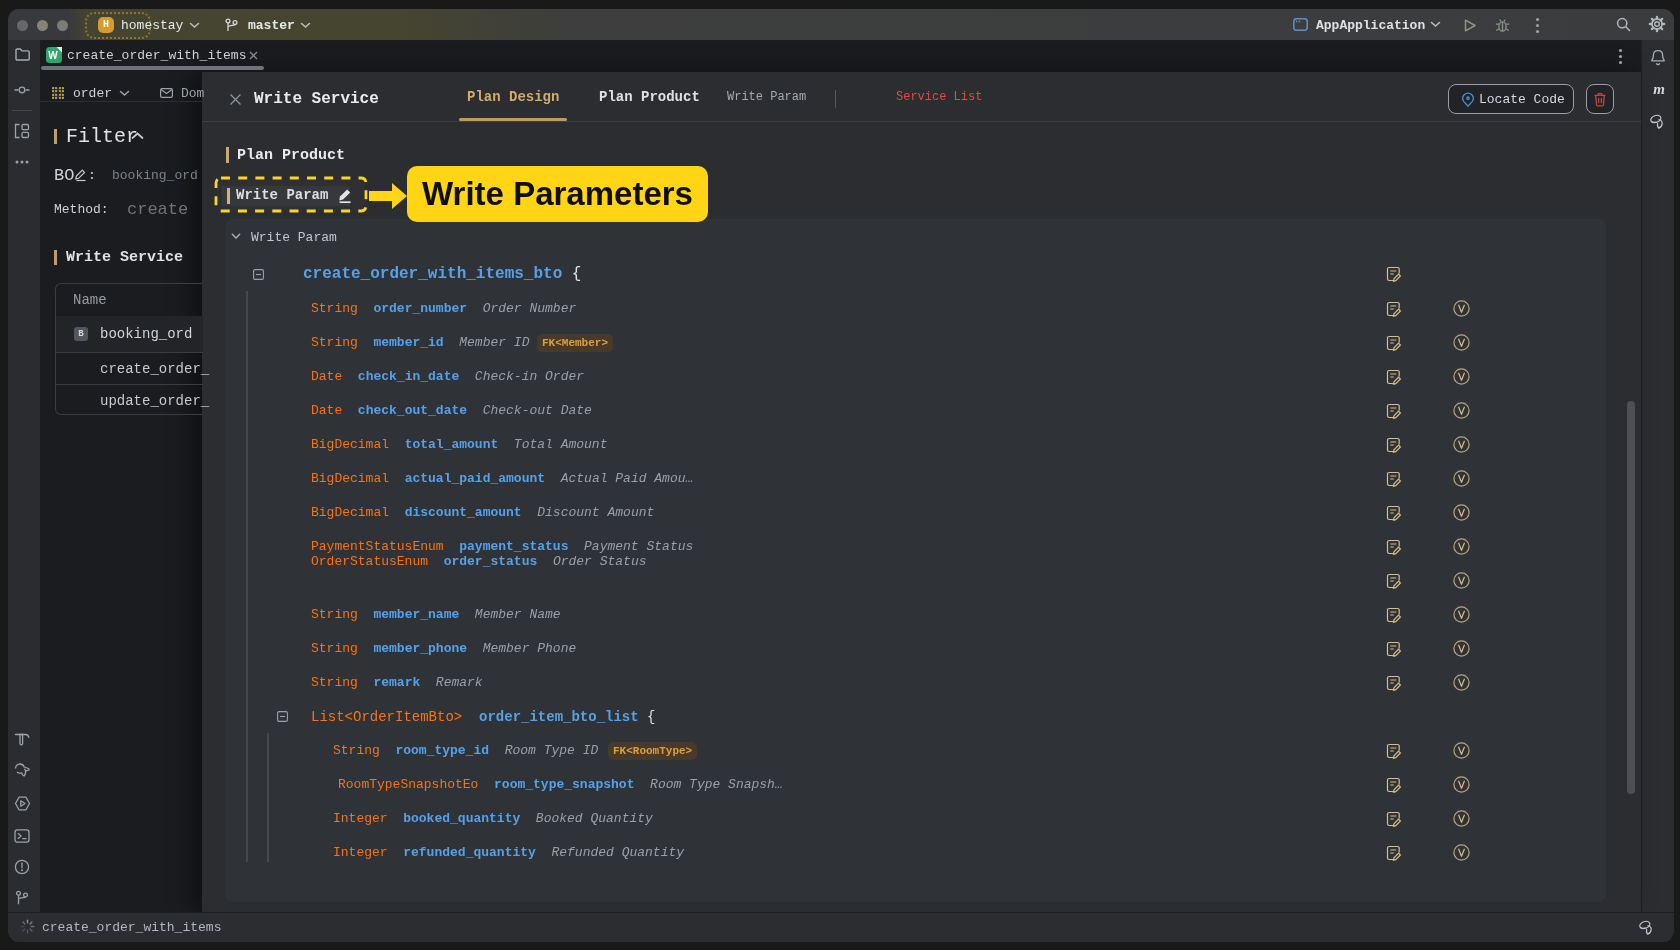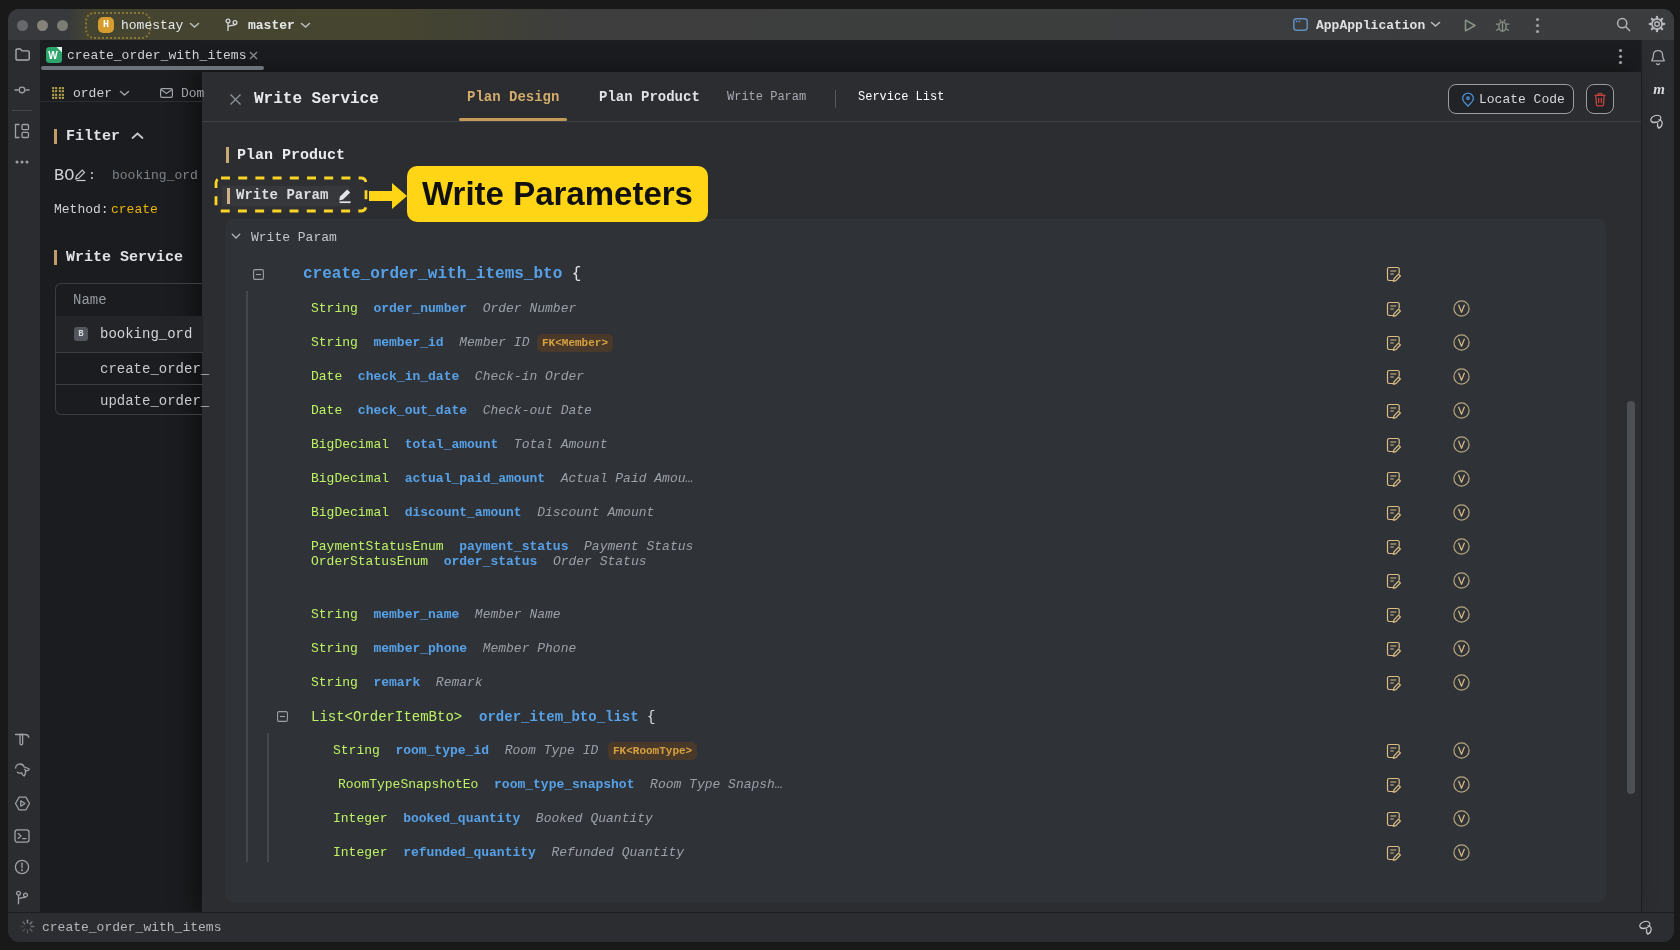--- a/index.html
+++ b/index.html
@@ -23,21 +23,21 @@
   
   #rbar { position:absolute; left:1641px; top:40px; width:33px; height:872px; background:#2b2d30; border-left:1px solid #1e1f22; }
   
   #status { position:absolute; left:8px; top:912px; width:1666px; height:30px; background:#2b2d31; border-top:1px solid #1c1d20; border-radius:0 0 11px 11px; }
   
   #dialog { position:absolute; left:202px; top:72px; width:1439px; height:840px; background:#2b2d31; box-shadow:-10px 0 22px rgba(0,0,0,.45); }
   #dlghead { position:absolute; left:202px; top:72px; width:1439px; height:50px; border-bottom:1px solid #3d4045; }
   #panel { position:absolute; left:225px; top:219px; width:1381px; height:683px; background:#2f3237; border-radius:8px; }
   .bar { position:absolute; width:3px; background:#c09d66; }
   .trow { position:absolute; height:34px; line-height:34px; font-size:13px; white-space:pre; color:#9aa0a8; }
-  .t { color:#bef264;text-align:center; }
+  .t { color:#f97316;text-align:center; }
   .n { color:#56a1e8; font-weight:bold; }
   .d { color:#9aa0a8;font-style:italic; }
   .w { color:#dfe1e5; }
   .tag { position:absolute; height:18px; line-height:18px; border-radius:5px; background:#49392b; color:#d8a13f; font-size:11px; font-weight:bold; padding:0 5px; white-space:pre; }
   .guide { position:absolute; width:2px; background:#45484d; }
   .hdrtab { position:absolute; height:49px; line-height:50px; white-space:pre;font-family:Liberation Mono, monospace; }
 </style>
 </head>
 <body>
 <div id="root">
@@ -226,35 +226,35 @@
     <svg class="abs ic" style="left:160px;top:88px" width="13" height="10" viewBox="0 0 13 10">
         <g stroke="#9da1a8" stroke-width="1.2" fill="none">
           <rect x="0.6" y="0.6" width="11.8" height="8.8" rx="1.4"></rect>
           <path d="M1 1.4 L6.5 5.6 L12 1.4"></path>
         </g>
       </svg>
     <div class="abs" style="left:181px;top:86px;font-size:13px;color:#9da1a8;line-height:15px">Dom</div>
     <div class="abs" style="left:40px;top:101px;width:162px;height:1px;background:#2b2d30"></div>
 
     <div class="bar" style="left:54px;top:129px;height:15px"></div>
-    <div class="abs" style="left:66px;top:129px;font-size:15px;font-weight:bold;color:#dfe1e5;line-height:15px">Filter</div>
+    <div class="abs" style="left:66px;top:129px;font-size:20px;font-weight:normal;color:#dfe1e5;line-height:15px">Filter</div>
     <svg class="abs ic" style="left:131px;top:132px" width="13" height="8" viewBox="0 0 13 8">
         <path d="M1.5 6 L6.5 1.5 L11.5 6" stroke="#c6c9ce" stroke-width="1.7" fill="none" stroke-linecap="round"></path>
       </svg>
     <div class="abs" style="left:54px;top:168px;font-size:17px;color:#ced1d6;line-height:15px">BO</div>
     <svg class="abs ic" style="left:74px;top:168px" width="14" height="14" viewBox="0 0 14 14">
         <g stroke="#c6c9ce" stroke-width="1.2" fill="none">
           <path d="M8.3 2.2 l2.2 2.2 L4.6 10.3 l-2.8.6.6-2.8 Z"></path>
           <path d="M2.5 12.5 h9"></path>
         </g>
       </svg>
     <div class="abs" style="left:88px;top:168px;font-size:13px;color:#ced1d6;line-height:15px">:</div>
     <div class="abs" style="left:112px;top:168px;font-size:13px;color:#7c828a;line-height:15px">booking_ord</div>
     <div class="abs" style="left:54px;top:202px;font-size:13px;color:#ced1d6;line-height:15px">Method:</div>
-    <div class="abs" style="left:111px;top:202px;font-size:13px;color:#eab308;line-height:15px">create</div>
+    <div class="abs" style="left:127px;top:202px;font-size:17px;color:#737373;line-height:15px">create</div>
 
     <div class="bar" style="left:54px;top:250px;height:15px"></div>
     <div class="abs" style="left:66px;top:250px;font-size:15px;font-weight:bold;color:#dfe1e5;line-height:15px">Write Service</div>
 
     <div class="abs" style="left:55px;top:283px;width:147px;height:132px;border:1px solid #3a3d42;border-right:none;border-radius:6px 0 0 6px">
       <div class="abs" style="left:17px;top:8px;font-size:14px;color:#979ba2;line-height:16px">Name</div>
       <div class="abs" style="left:0;top:32px;width:147px;height:1px;background:#3a3d42"></div>
       <div class="abs" style="left:0;top:32px;width:147px;height:36px;background:#222428"></div>
       <div class="abs" style="left:18px;top:43px;width:14px;height:14px;background:#53565c;border-radius:3px;color:#d5d8dc;font-size:9px;font-weight:bold;text-align:center;line-height:14px">B</div>
       <div class="abs" style="left:44px;top:42px;font-size:14px;color:#d0d3d8;line-height:16px">booking_ord</div>
@@ -268,21 +268,21 @@
 
     <svg class="abs ic" style="left:229px;top:93px" width="13" height="13" viewBox="0 0 13 13">
         <path d="M1.5 1.5 L11.5 11.5 M11.5 1.5 L1.5 11.5" stroke="#90949a" stroke-width="1.3"></path>
       </svg>
     <div class="abs" style="left:254px;top:89px;font-size:16px;font-weight:bold;color:#e8eaec;line-height:20px">Write Service</div>
     <div class="hdrtab" style="left:467px;top:72px;font-size:14px;font-weight:bold;color:#d3ac6c">Plan Design</div>
     <div class="abs" style="left:459px;top:118px;width:108px;height:3px;background:#c49a59;border-radius:2px"></div>
     <div class="hdrtab" style="left:599px;top:72px;font-size:14px;font-weight:bold;color:#dfe1e5">Plan Product</div>
     <div class="hdrtab" style="left:727px;top:72px;font-size:12px;color:#a5aab1">Write Param</div>
     <div class="abs" style="left:835px;top:90px;width:1px;height:18px;background:#54575c"></div>
-    <div class="hdrtab" style="left:858px;top:72px;font-size:12px;color:#ffffff">Service List</div>
+    <div class="hdrtab" style="left:896px;top:72px;font-size:12px;color:#ef4444">Service List</div>
     <div class="abs" style="left:1448px;top:84px;width:126px;height:30px;border:1px solid #9a9ea5;border-radius:8px;background:#222327">
       <svg class="abs ic" style="left:12px;top:7px" width="14" height="15" viewBox="0 0 14 15">
           <g stroke="#4a90d9" stroke-width="1.3" fill="none">
             <path d="M7 1.2 c3 0 5.4 2.3 5.4 5.2 0 3.6-3.8 5.2-5.4 7.8 C5.4 11.6 1.6 10 1.6 6.4 1.6 3.5 4 1.2 7 1.2 Z"></path>
             <circle cx="7" cy="6.2" r="1.2"></circle>
           </g>
         </svg>
       <div class="abs" style="left:30px;top:8px;font-size:13px;color:#d5d8dd;line-height:14px">Locate Code</div>
     </div>
     <div class="abs" style="left:1586px;top:84px;width:28px;height:30px;border:1px solid #9a9ea5;border-radius:8px;background:#222327">

